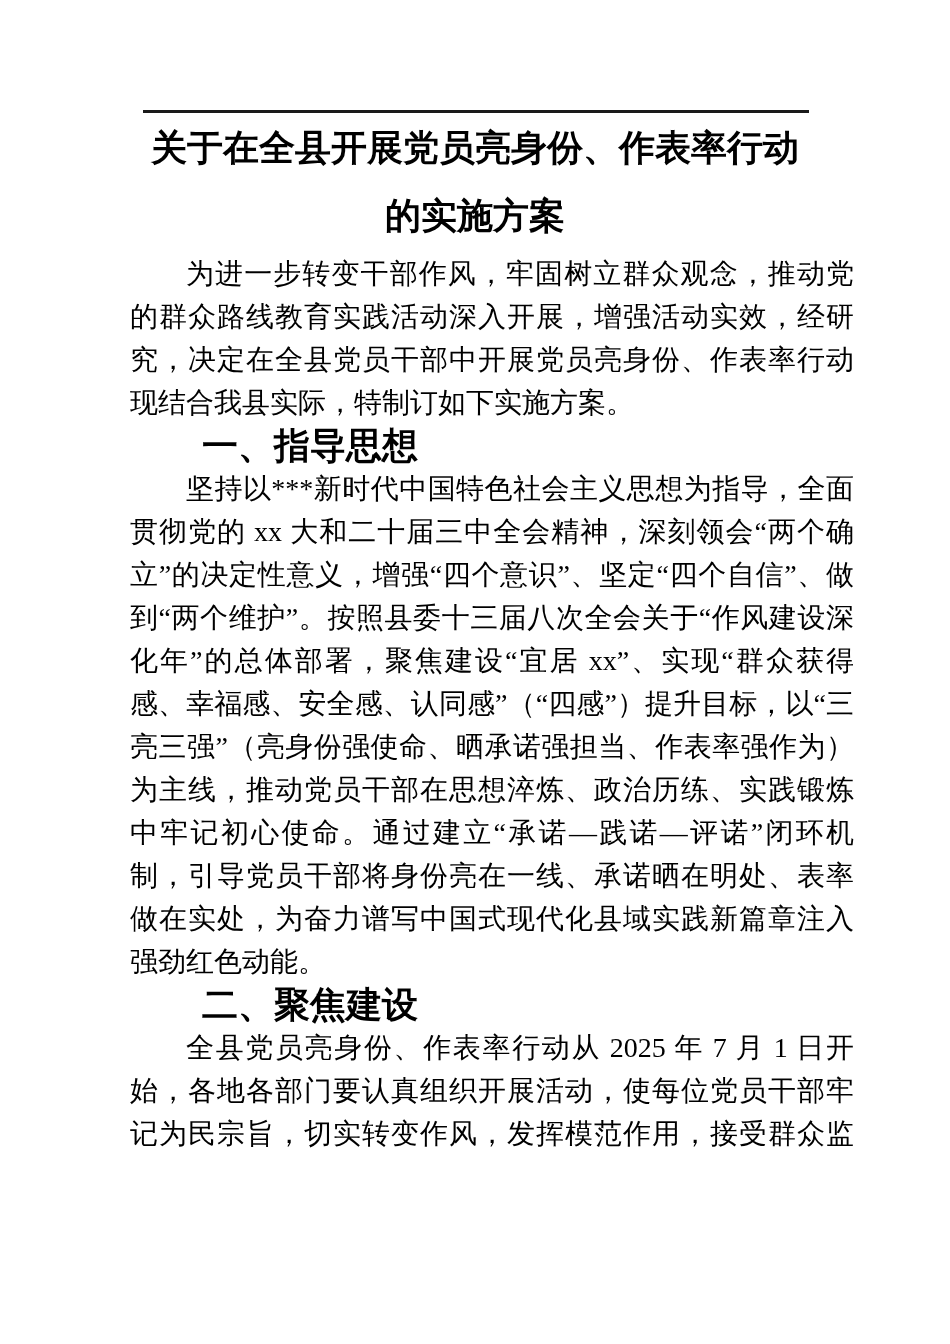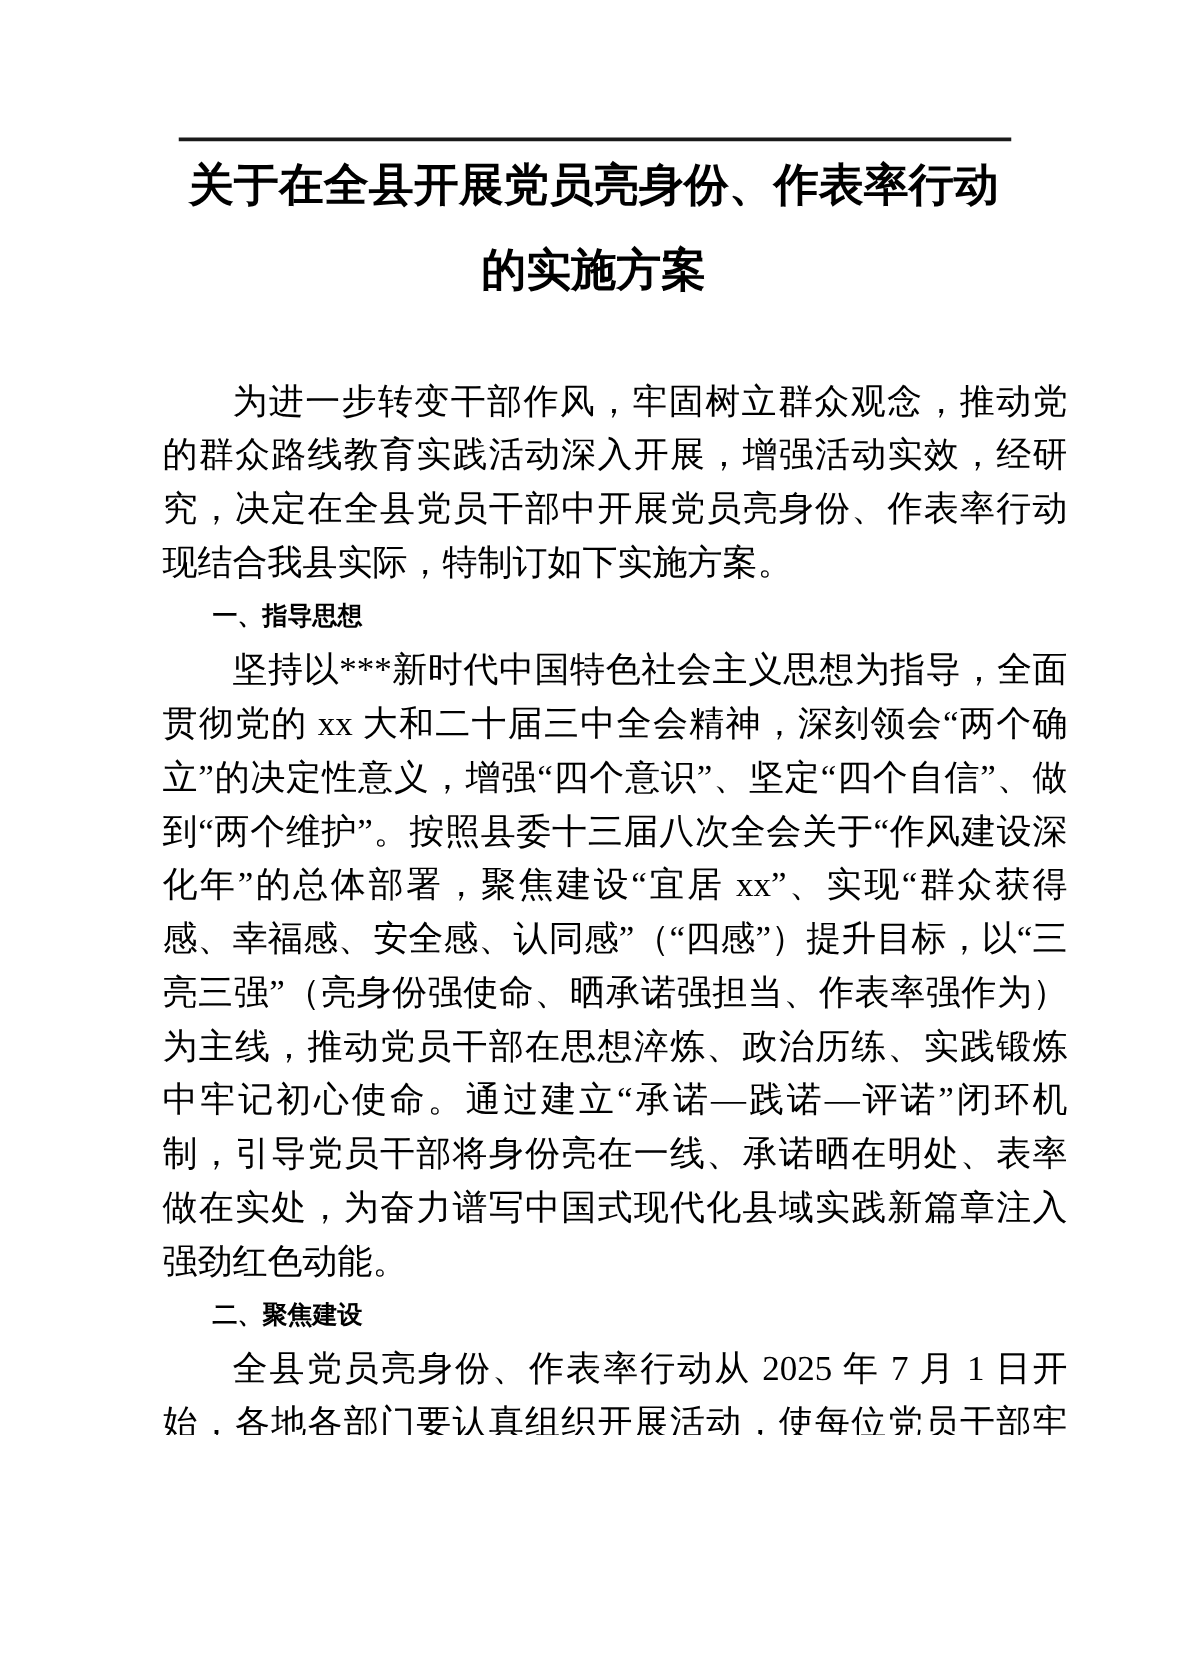--- a/index.html
+++ b/index.html
@@ -39,29 +39,28 @@
   }
   .doc-body {
     position: absolute;
     top: 252px;
     left: 130px;
     width: 724px;
     font-size: 28px;
     line-height: 43px;
     text-align: justify;
     text-justify: inter-character;
-    margin-top: 48px;
   }
   .para {
     margin: 0;
     text-indent: 2em;
   }
   .heading {
     margin: 0;
-    font-size: 20px;
+    font-size: 36px;
     line-height: 43px;
     font-weight: 700;
     text-indent: 2em;
     text-align: left;
     font-family: "Liberation Sans", "DejaVu Sans", sans-serif;
   }
 </style>
 </head>
 <body>
 

